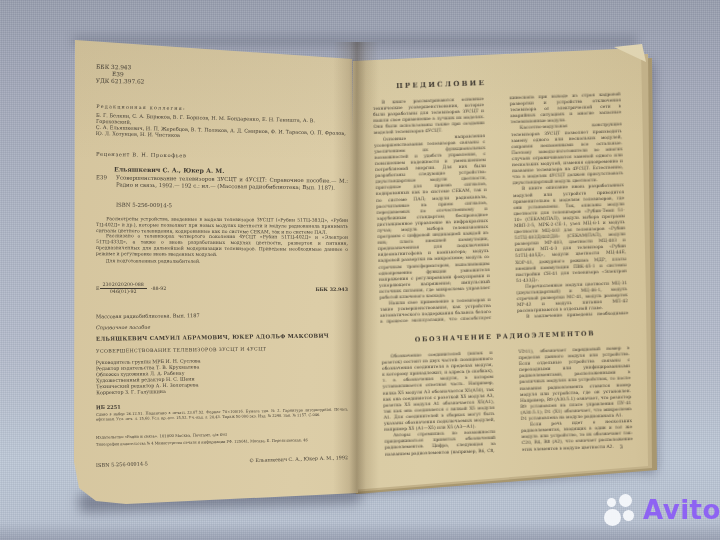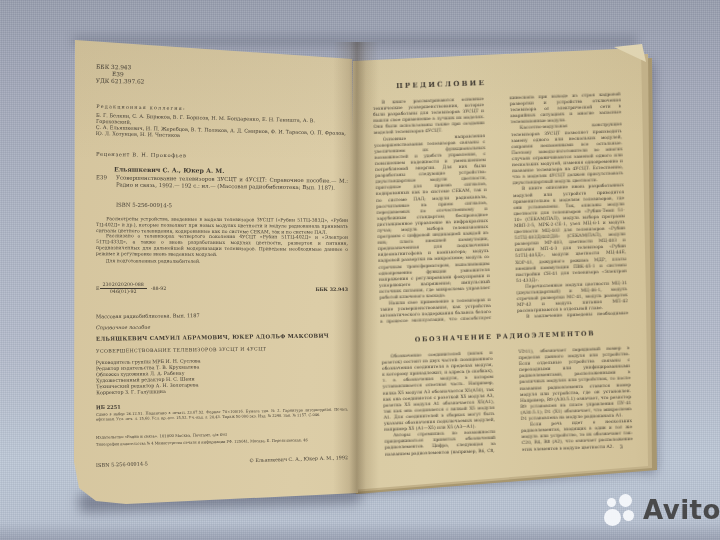--- a/index.html
+++ b/index.html
@@ -97,21 +97,21 @@
   .section-title{margin:11px 0 0 0;text-align:center;font-size:6.4px;font-weight:bold;letter-spacing:1.6px;}
   .pageno{position:absolute;right:10px;top:370px;font-size:5px;}
   
   .watermark{position:absolute;left:604px;top:492px;display:flex;align-items:center;gap:6px;opacity:.92;}
   .av-logo{position:relative;width:33px;height:35px;}
   .av-logo span{position:absolute;border-radius:50%;background:#f8fafd;}
   .av-c1{left:3px;top:6px;width:9px;height:9px;}
   .av-c2{left:15px;top:2px;width:13px;height:13px;}
   .av-c3{left:0;top:17px;width:17px;height:17px;}
   .av-c4{left:19px;top:18px;width:11px;height:11px;}
-  .av-text{font-family:"DejaVu Sans","Liberation Sans",sans-serif;font-weight:bold;font-size:26px;color:#404040;letter-spacing:.5px;}
+  .av-text{font-family:"DejaVu Sans","Liberation Sans",sans-serif;font-weight:bold;font-size:26px;color:#8b5cf6;letter-spacing:.5px;}
 </style>
 </head>
 <body>
 
 <div class="fabric"></div>
 <div class="seam"></div>
 
 <div class="shadow sh-top"></div>
 <div class="shadow sh-left-bottom"></div>
 <div class="shadow sh-right-bottom"></div>

